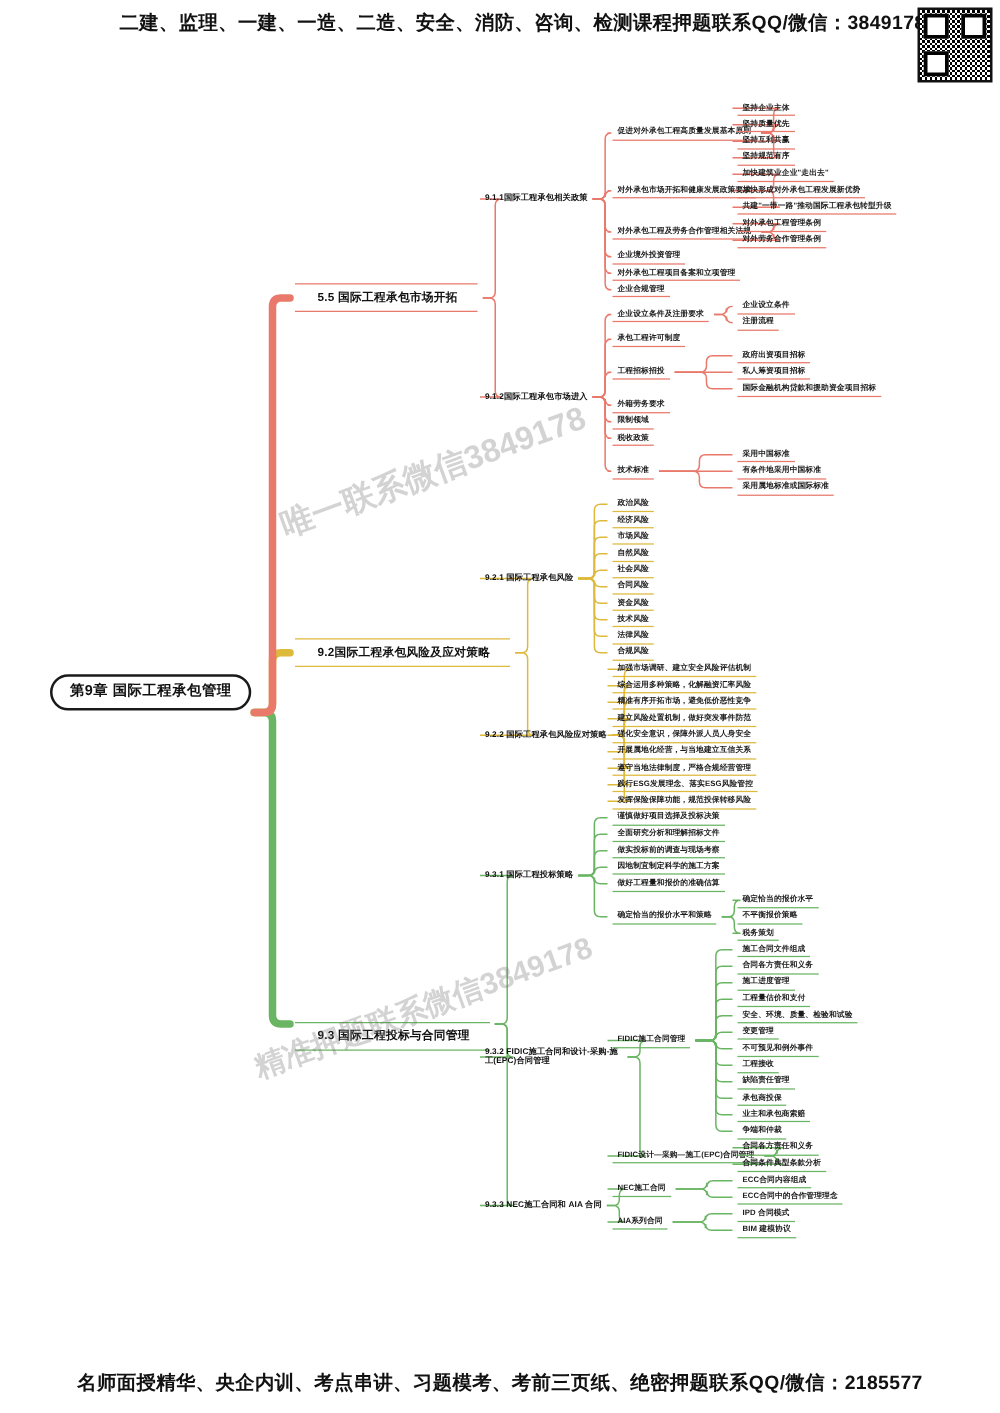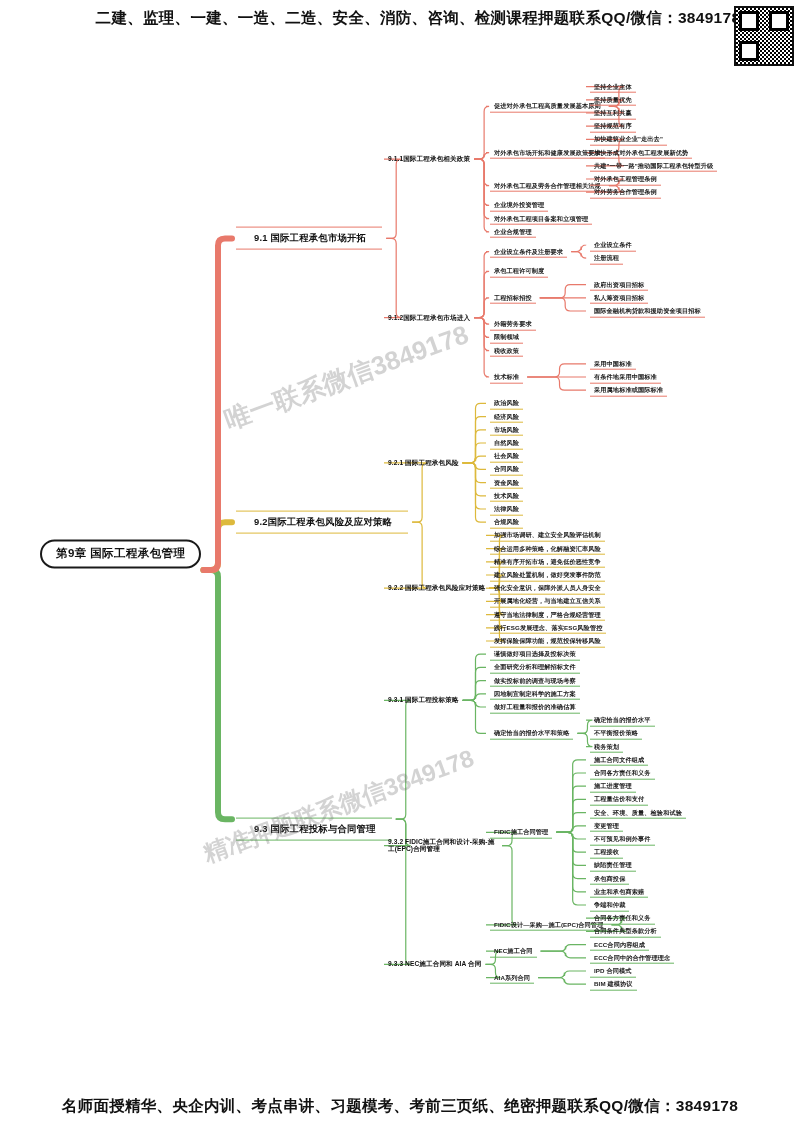--- a/index.html
+++ b/index.html
@@ -203,21 +203,21 @@
       <path d="M540.515625,951.1999999999999 L560.53203125,951.1999999999999 Q565.53203125,951.1999999999999 565.53203125,946.1999999999999 L565.53203125,949.5999999999999 Q565.53203125,944.5999999999999 570.53203125,944.5999999999999 L586,944.5999999999999" fill="none" stroke="#6ab563" stroke-width="1.2"></path>
       <path d="M540.515625,951.1999999999999 L560.53203125,951.1999999999999 Q565.53203125,951.1999999999999 565.53203125,956.1999999999999 L565.53203125,952.8 Q565.53203125,957.8 570.53203125,957.8 L586,957.8" fill="none" stroke="#6ab563" stroke-width="1.2"></path>
       <path d="M485.453125,964.3999999999999 L490.453125,964.3999999999999 Q495.453125,964.3999999999999 495.453125,959.3999999999999 L495.453125,956.1999999999999 Q495.453125,951.1999999999999 500.453125,951.1999999999999 L486,951.1999999999999" fill="none" stroke="#6ab563" stroke-width="1.2"></path>
       <path d="M538.109375,977.5999999999999 L559.44921875,977.5999999999999 Q564.44921875,977.5999999999999 564.44921875,972.5999999999999 L564.44921875,975.9999999999999 Q564.44921875,970.9999999999999 569.44921875,970.9999999999999 L586,970.9999999999999" fill="none" stroke="#6ab563" stroke-width="1.2"></path>
       <path d="M538.109375,977.5999999999999 L559.44921875,977.5999999999999 Q564.44921875,977.5999999999999 564.44921875,982.5999999999999 L564.44921875,979.1999999999999 Q564.44921875,984.1999999999999 569.44921875,984.1999999999999 L586,984.1999999999999" fill="none" stroke="#6ab563" stroke-width="1.2"></path>
       <path d="M485.453125,964.3999999999999 L490.453125,964.3999999999999 Q495.453125,964.3999999999999 495.453125,969.3999999999999 L495.453125,972.5999999999999 Q495.453125,977.5999999999999 500.453125,977.5999999999999 L486,977.5999999999999" fill="none" stroke="#6ab563" stroke-width="1.2"></path>
       <path d="M395.765625,819.1999999999999 L400.765625,819.1999999999999 Q405.765625,819.1999999999999 405.765625,824.1999999999999 L405.765625,959.3999999999999 Q405.765625,964.3999999999999 410.765625,964.3999999999999 L384,964.3999999999999" fill="none" stroke="#6ab563" stroke-width="1.2"></path>
     </svg>
   <div id="nodes">
       <div class="node" id="root-node" style="left: 40px; top: 554px;"><span>第9章 国际工程承包管理</span></div>
-      <div class="node lvl1 c-red" style="left: 236px; top: 238.4px;"><span>9.1 国际工程承包市场开拓</span></div>
+      <div class="node lvl1 c-red" style="left: 236px; top: 238.4px;"><span>5.5 国际工程承包市场开拓</span></div>
       <div class="node lvl2" style="left: 388px; top: 159.2px;"><span>9.1.1国际工程承包相关政策</span></div>
       <div class="node lvl3 u-red" style="left: 490px; top: 106.4px;"><span>促进对外承包工程高质量发展基本原则</span></div>
       <div class="node lvl4 u-red" style="left: 590px; top: 86.6px;"><span>坚持企业主体</span></div>
       <div class="node lvl4 u-red" style="left: 590px; top: 99.8px;"><span>坚持质量优先</span></div>
       <div class="node lvl4 u-red" style="left: 590px; top: 113px;"><span>坚持互利共赢</span></div>
       <div class="node lvl4 u-red" style="left: 590px; top: 126.2px;"><span>坚持规范有序</span></div>
       <div class="node lvl3 u-red" style="left: 490px; top: 152.6px;"><span>对外承包市场开拓和健康发展政策要求</span></div>
       <div class="node lvl4 u-red" style="left: 590px; top: 139.4px;"><span>加快建筑业企业"走出去"</span></div>
       <div class="node lvl4 u-red" style="left: 590px; top: 152.6px;"><span>加快形成对外承包工程发展新优势</span></div>
       <div class="node lvl4 u-red" style="left: 590px; top: 165.8px;"><span>共建"一带一路"推动国际工程承包转型升级</span></div>
@@ -299,13 +299,13 @@
       <div class="node lvl4 u-green" style="left: 590px; top: 957.8px;"><span>ECC合同中的合作管理理念</span></div>
       <div class="node lvl3 u-green" style="left: 490px; top: 977.6px;"><span>AIA系列合同</span></div>
       <div class="node lvl4 u-green" style="left: 590px; top: 971px;"><span>IPD 合同模式</span></div>
       <div class="node lvl4 u-green" style="left: 590px; top: 984.2px;"><span>BIM 建模协议</span></div>
     </div>
 </div>
 
 <div class="wm" id="wm-1">唯一联系微信3849178</div>
 <div class="wm" id="wm-2">精准押题联系微信3849178</div>
 
-<div id="footer-banner" class="banner">名师面授精华、央企内训、考点串讲、习题模考、考前三页纸、绝密押题联系QQ/微信：3849178</div>
+<div id="footer-banner" class="banner">名师面授精华、央企内训、考点串讲、习题模考、考前三页纸、绝密押题联系QQ/微信：2185577</div>
 
 </body></html>

